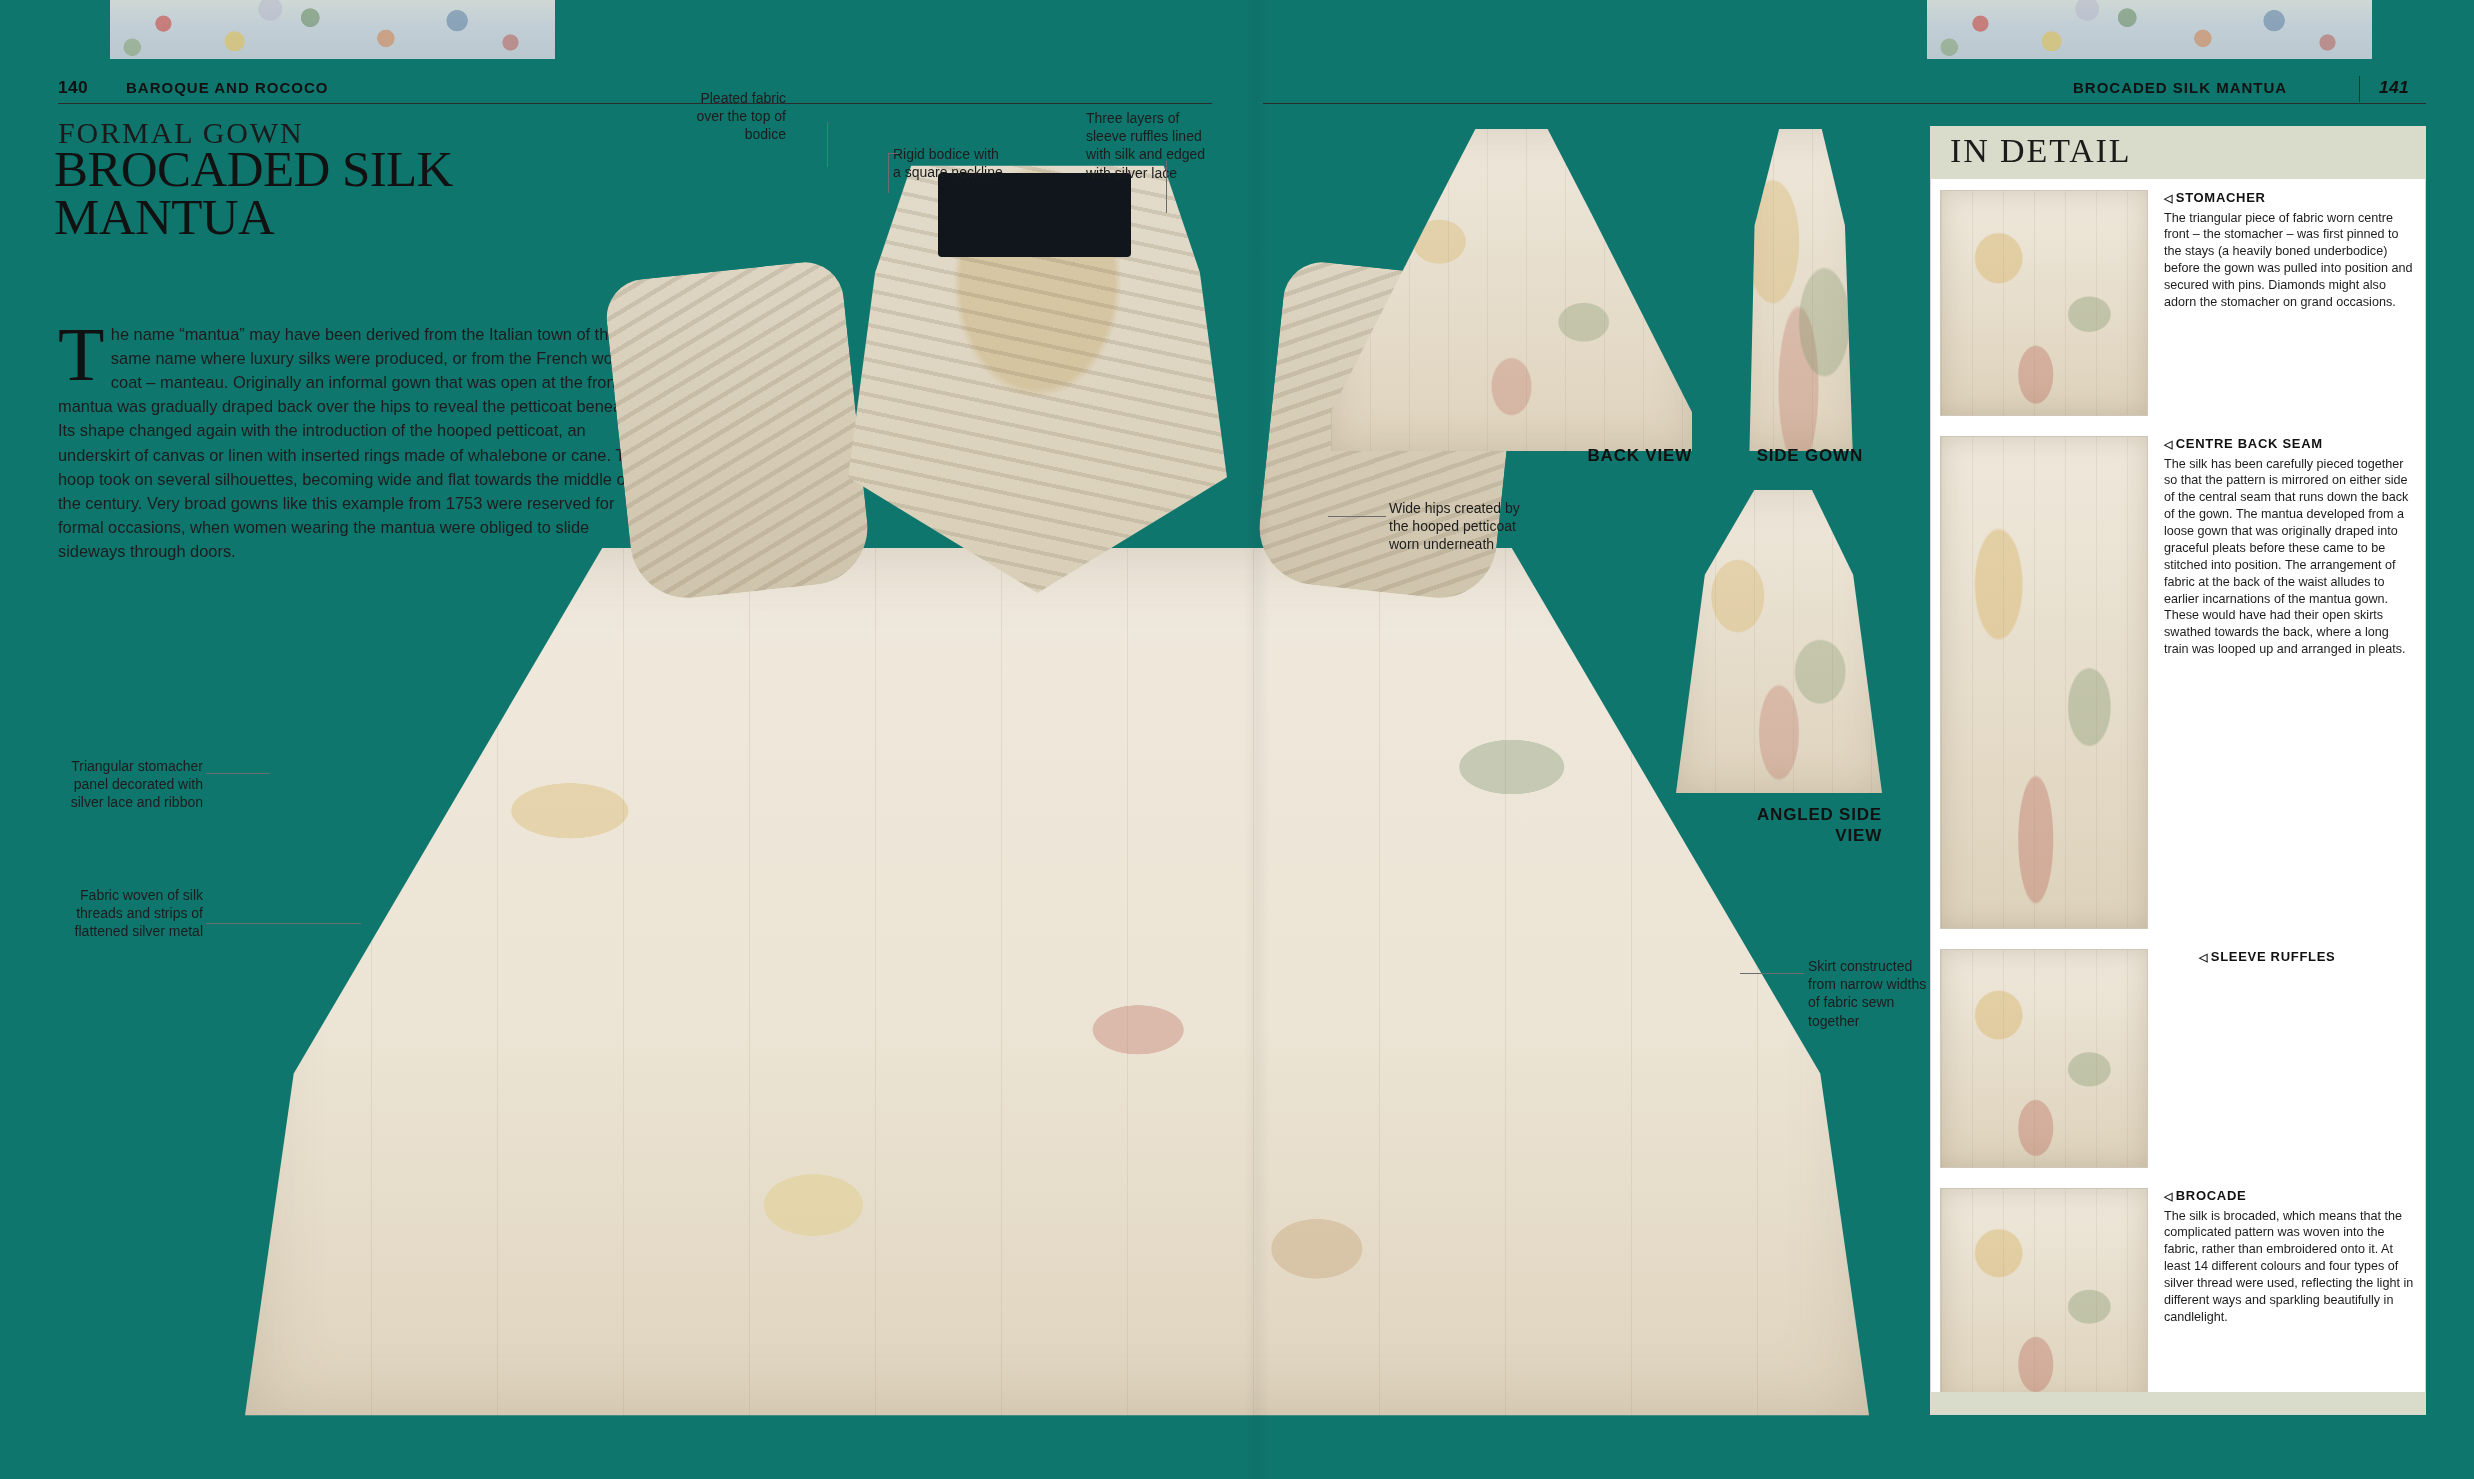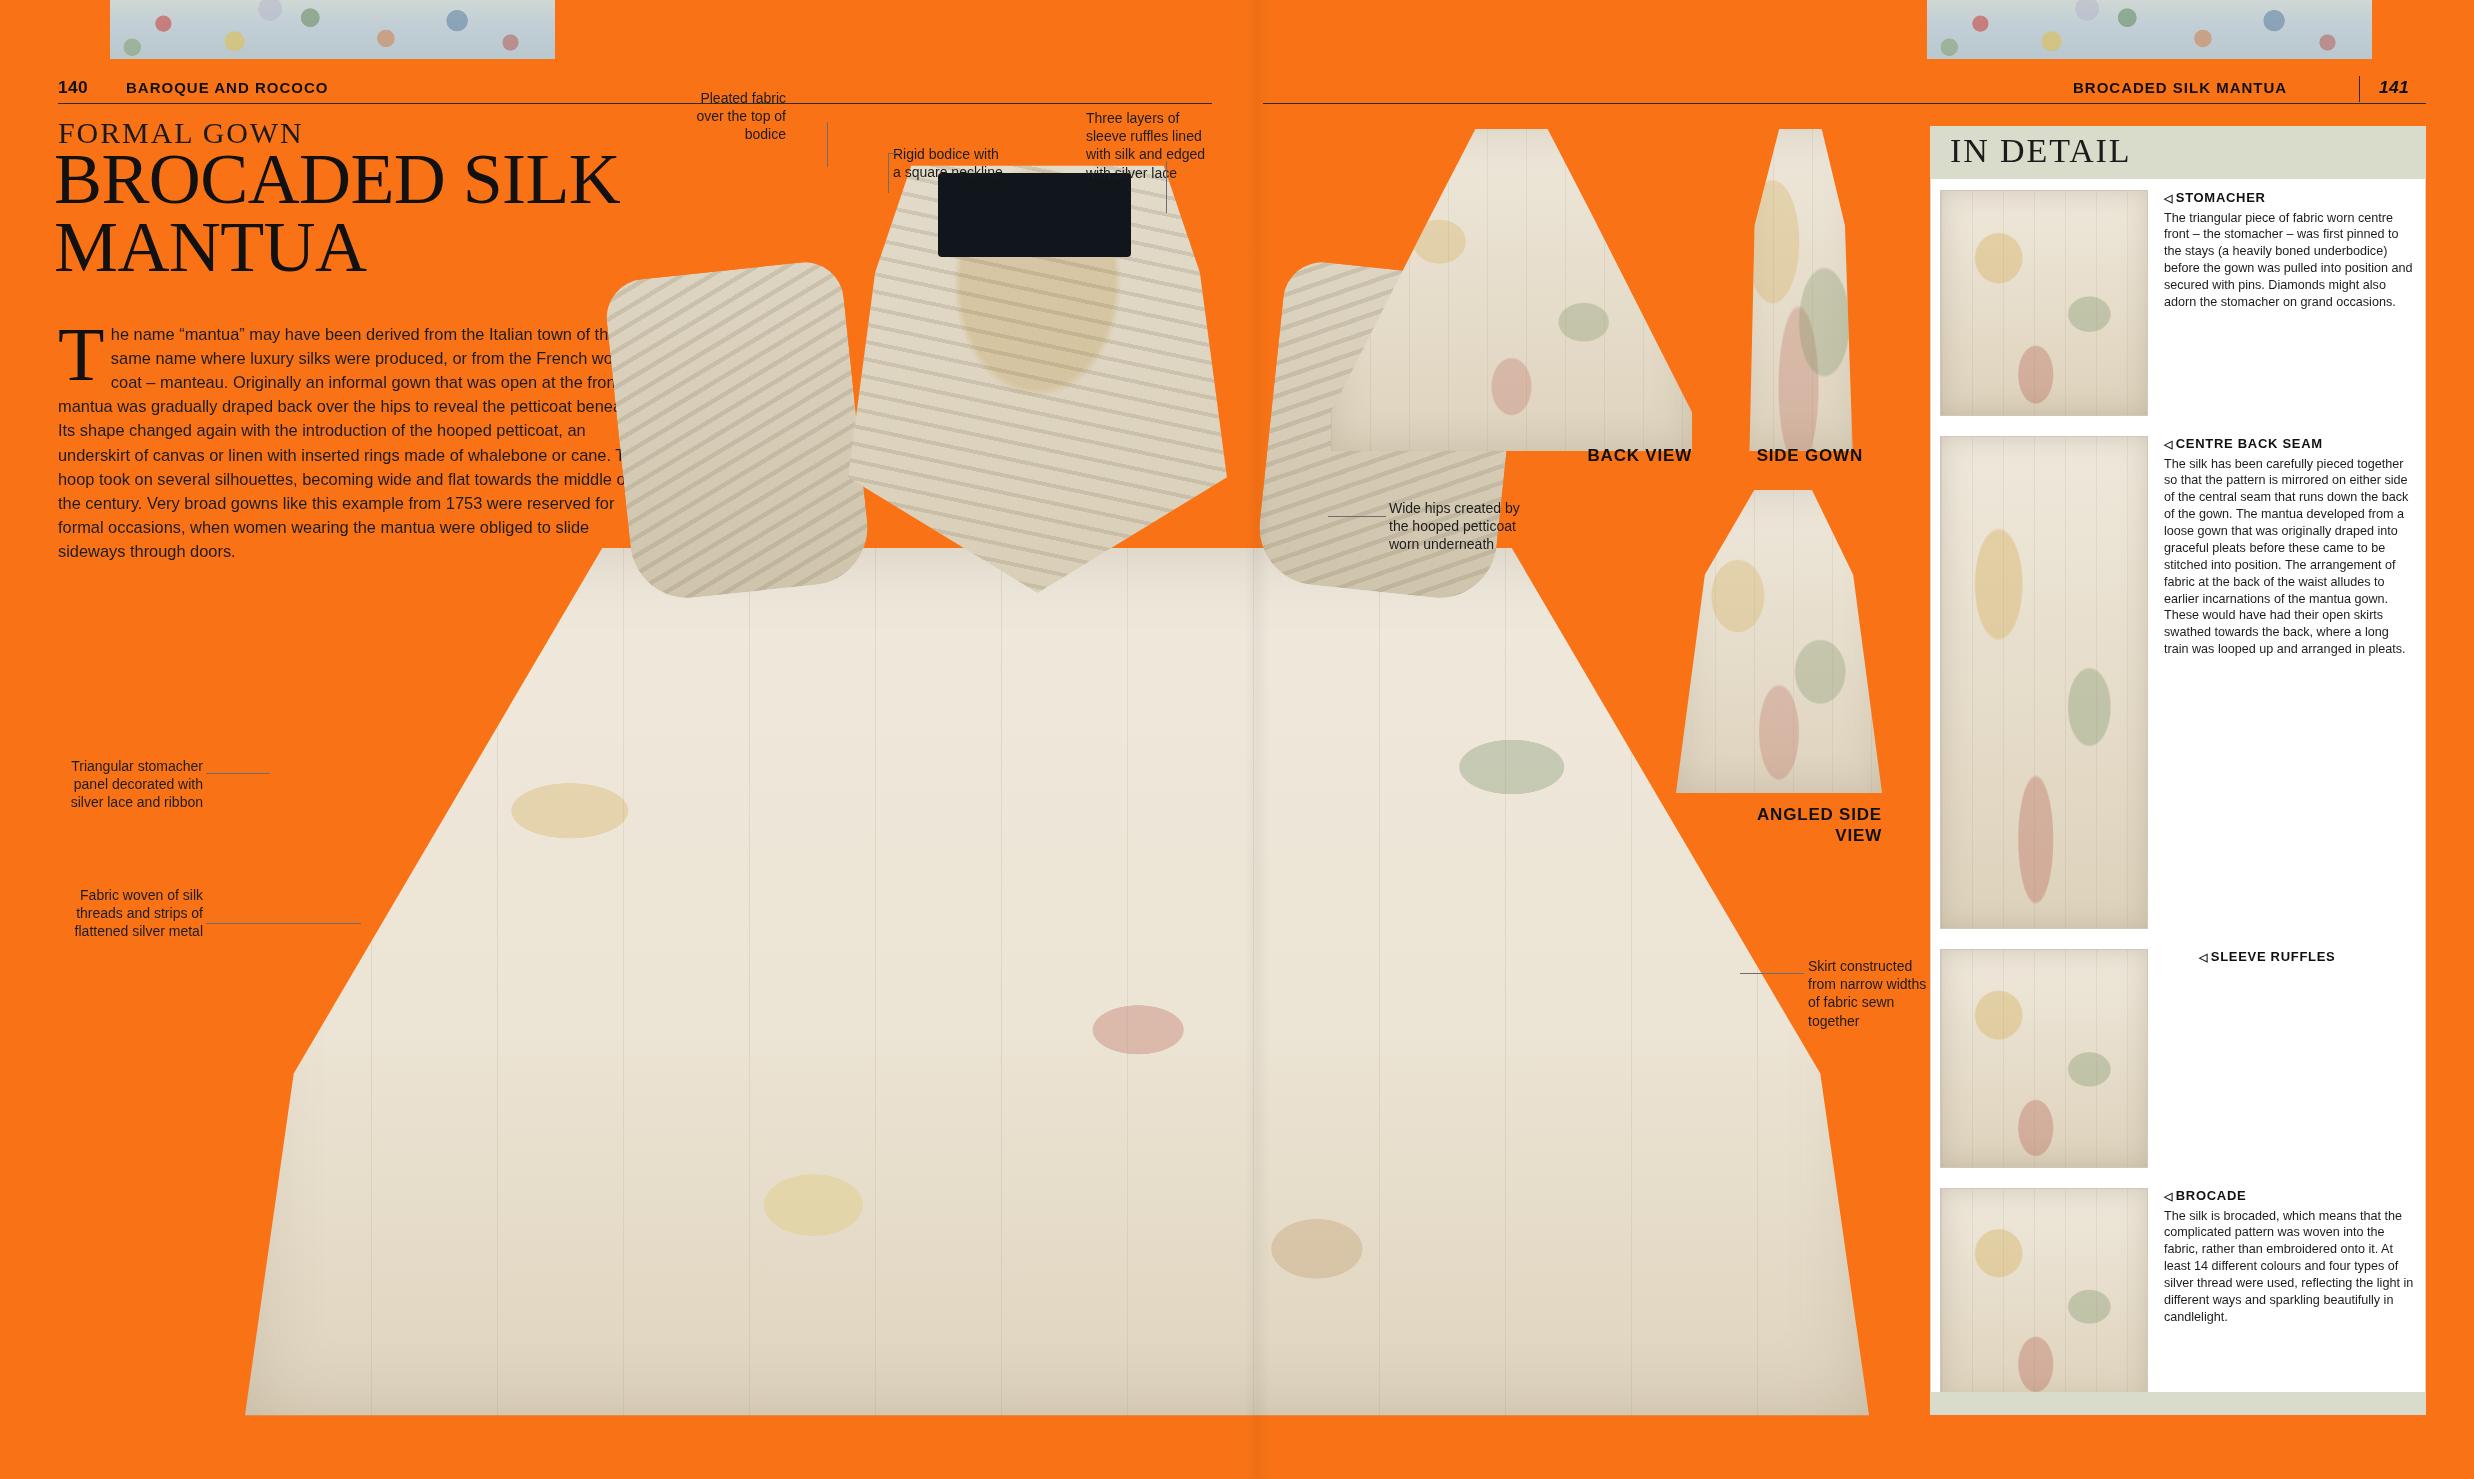--- a/index.html
+++ b/index.html
@@ -8,21 +8,21 @@
     width: 2475px;
     height: 1479px;
     background: #ffffff;
     font-family: "Liberation Sans", sans-serif;
     color: #1a1a1a;
     overflow: hidden;
     position: relative;
   }
 
   
-  .spread { position: absolute; inset: 0; background: #f97316; }
+  .spread { position: absolute; inset: 0; background: #0f766e; }
 
   
   .top-strip {
     position: absolute;
     top: 0;
     height: 59px;
     background:
       radial-gradient(circle at 12% 40%, rgba(200,60,50,.55) 0 7.7px, transparent 8.4px),
       radial-gradient(circle at 28% 70%, rgba(225,190,70,.55) 0 9.7px, transparent 10.3px),
       radial-gradient(circle at 45% 30%, rgba(90,130,80,.5) 0 9px, transparent 9.7px),
@@ -66,21 +66,21 @@
     font-family: "Liberation Serif", serif;
     font-size: 30px;
     letter-spacing: 1.9px;
     color: #1a1a1a;
   }
   .title {
     position: absolute;
     left: 54px; top: 145px;
     width: 696px;
     font-family: "Liberation Serif", serif;
-    font-size: 72px;
+    font-size: 51px;
     line-height: .95;
     letter-spacing: -0.6px;
     color: #111;
   }
   .body-copy {
     position: absolute;
     left: 58px; top: 322px;
     width: 599px;
     font-size: 16.4px;
     line-height: 1.47;

